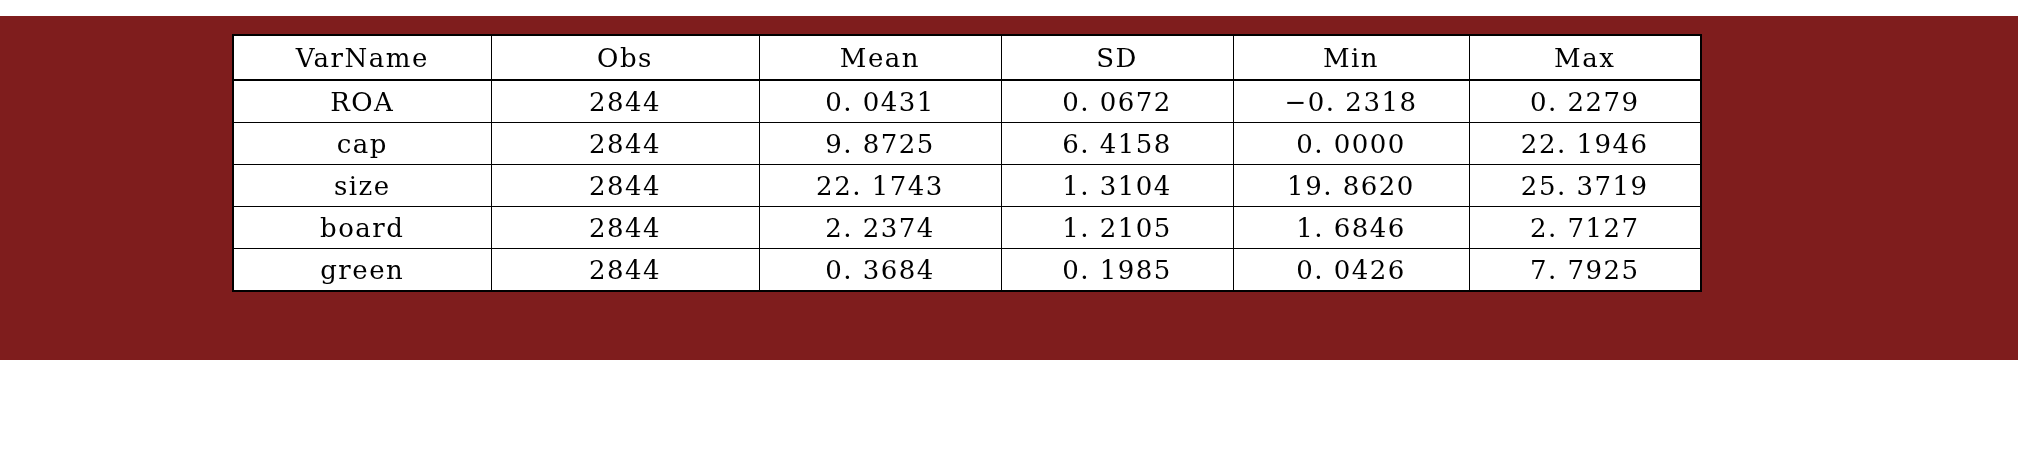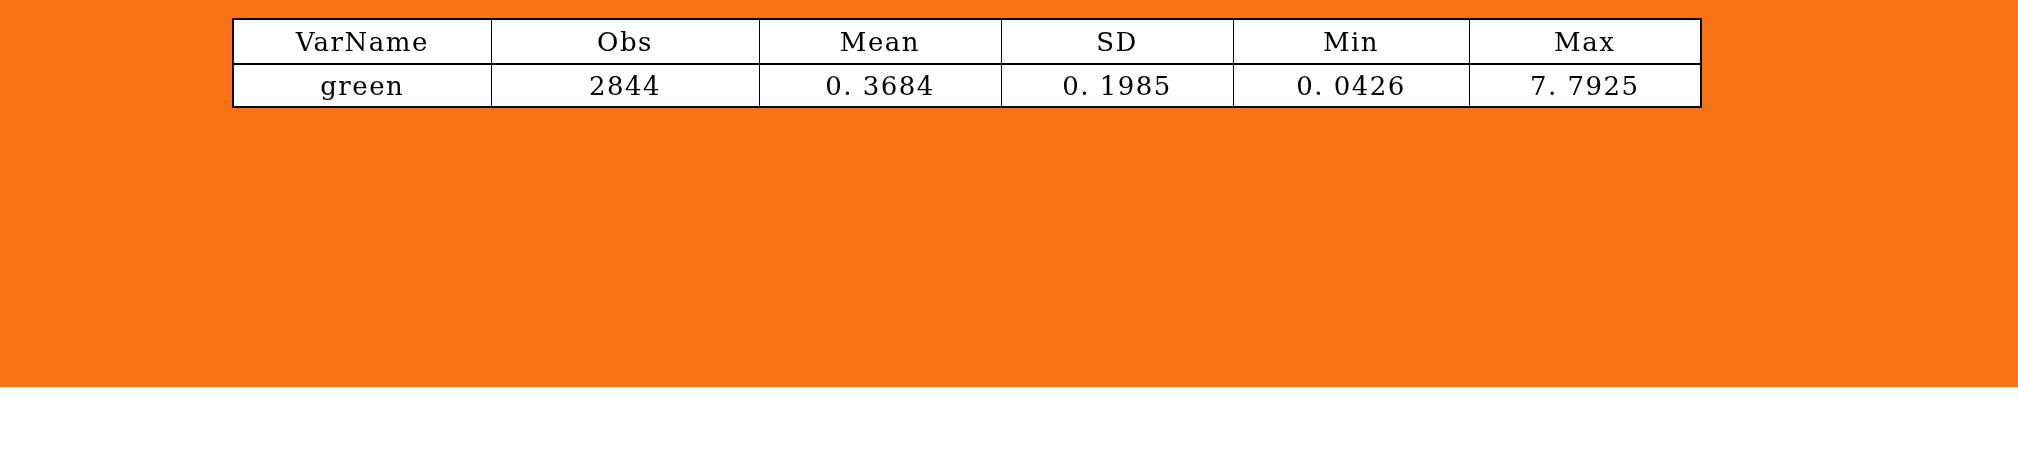--- a/index.html
+++ b/index.html
@@ -10,22 +10,23 @@
   body {
     width: 2018px;
     height: 461px;
     font-family: "DejaVu Serif", serif;
     color: #000000;
     overflow: hidden;
   }
   .page {
     position: relative;
     width: 2018px;
-    height: 387px;
-    background: #f97316;
+    height: 344px;
+    background: #7f1d1d;
+    margin-top: 16px;
   }
   .table-wrap {
     position: absolute;
     left: 232px;
     top: 18px;
     width: 1468px;
   }
   table.stats {
     border-collapse: collapse;
     table-layout: fixed;
@@ -86,20 +87,52 @@
           <th>VarName</th>
           <th>Obs</th>
           <th>Mean</th>
           <th>SD</th>
           <th>Min</th>
           <th>Max</th>
         </tr>
       </thead>
       <tbody>
         <tr>
+          <td class="cell-var">ROA</td>
+          <td>2844</td>
+          <td>0. 0431</td>
+          <td>0. 0672</td>
+          <td>−0. 2318</td>
+          <td>0. 2279</td>
+        </tr>
+        <tr>
+          <td class="cell-var">cap</td>
+          <td>2844</td>
+          <td>9. 8725</td>
+          <td>6. 4158</td>
+          <td>0. 0000</td>
+          <td>22. 1946</td>
+        </tr>
+        <tr>
+          <td class="cell-var">size</td>
+          <td>2844</td>
+          <td>22. 1743</td>
+          <td>1. 3104</td>
+          <td>19. 8620</td>
+          <td>25. 3719</td>
+        </tr>
+        <tr>
+          <td class="cell-var">board</td>
+          <td>2844</td>
+          <td>2. 2374</td>
+          <td>1. 2105</td>
+          <td>1. 6846</td>
+          <td>2. 7127</td>
+        </tr>
+        <tr>
           <td class="cell-var">green</td>
           <td>2844</td>
           <td>0. 3684</td>
           <td>0. 1985</td>
           <td>0. 0426</td>
           <td>7. 7925</td>
         </tr>
       </tbody>
     </table>
   </div>

